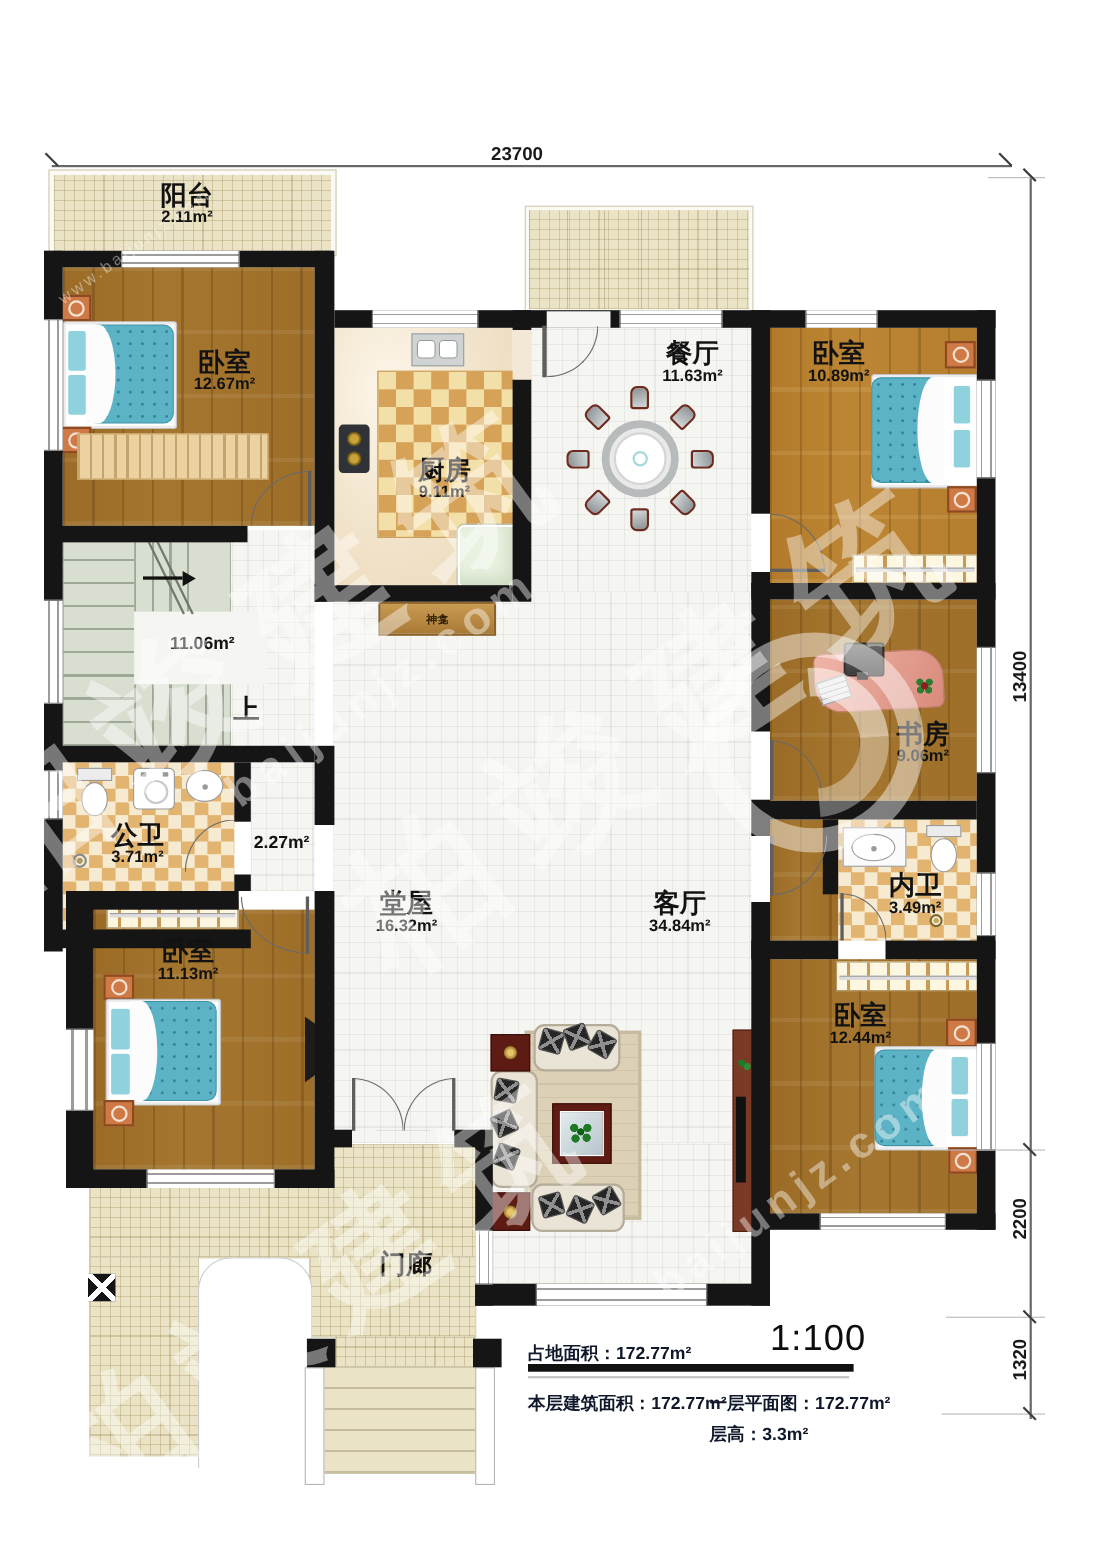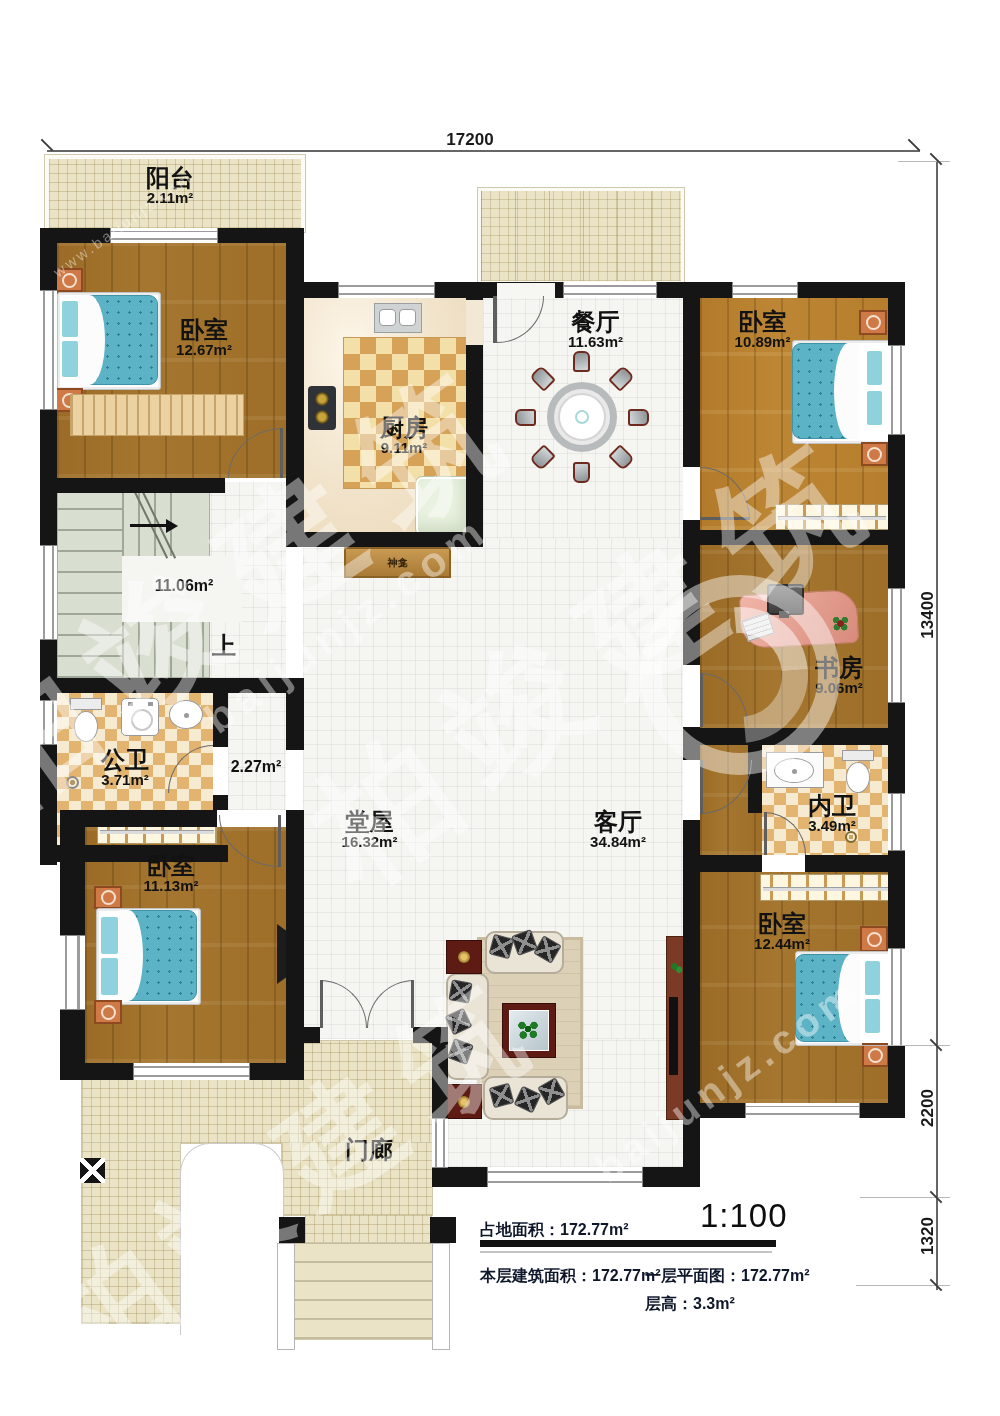--- a/index.html
+++ b/index.html
@@ -330,21 +330,21 @@
     <span class="rarea">2.11m²</span>
   </div>
   <div class="rlabel" style="left:145px;top:318px;width:118px;">
     <span class="rname">卧室</span>
     <span class="rarea">12.67m²</span>
   </div>
   <div class="rlabel" style="left:348px;top:416px;width:112px;">
     <span class="rname">厨房</span>
     <span class="rarea">9.11m²</span>
   </div>
-  <div class="rlabel" style="left:538px;top:310px;width:115px;">
+  <div class="rlabel" style="left:572px;top:310px;width:115px;">
     <span class="rname">餐厅</span>
     <span class="rarea">11.63m²</span>
   </div>
   <div class="rlabel" style="left:705px;top:310px;width:115px;">
     <span class="rname">卧室</span>
     <span class="rarea">10.89m²</span>
   </div>
   <div class="rlabel" style="left:128px;top:577px;width:112px;">
     <span class="rarea" style="font-size:16px;">11.06m²</span>
   </div>
@@ -382,21 +382,21 @@
     <span class="rname">卧室</span>
     <span class="rarea">12.44m²</span>
   </div>
   <div class="rlabel" style="left:328px;top:1138px;width:82px;">
     <span class="rname">门廊</span>
   </div>
 
   <div class="dline" style="left:47px;top:150px;width:873px;height:2px;"></div>
   <div class="tick" style="left:39px;top:144px;"></div>
   <div class="tick" style="left:906px;top:144px;"></div>
-  <div class="dimtext" style="left:415px;top:130px;width:110px;">17200</div>
+  <div class="dimtext" style="left:415px;top:130px;width:110px;">23700</div>
 
   <div class="dline" style="left:936px;top:162px;width:2px;height:1128px;"></div>
   <div class="tick" style="left:928px;top:158px;"></div>
   <div class="tick" style="left:928px;top:1044px;"></div>
   <div class="tick" style="left:928px;top:1196px;"></div>
   <div class="tick" style="left:928px;top:1284px;"></div>
   <div class="extline" style="left:898px;top:161px;width:52px;height:1px;"></div>
   <div class="extline" style="left:860px;top:1045px;width:90px;height:1px;"></div>
   <div class="extline" style="left:860px;top:1197px;width:90px;height:1px;"></div>
   <div class="extline" style="left:856px;top:1285px;width:94px;height:1px;"></div>

